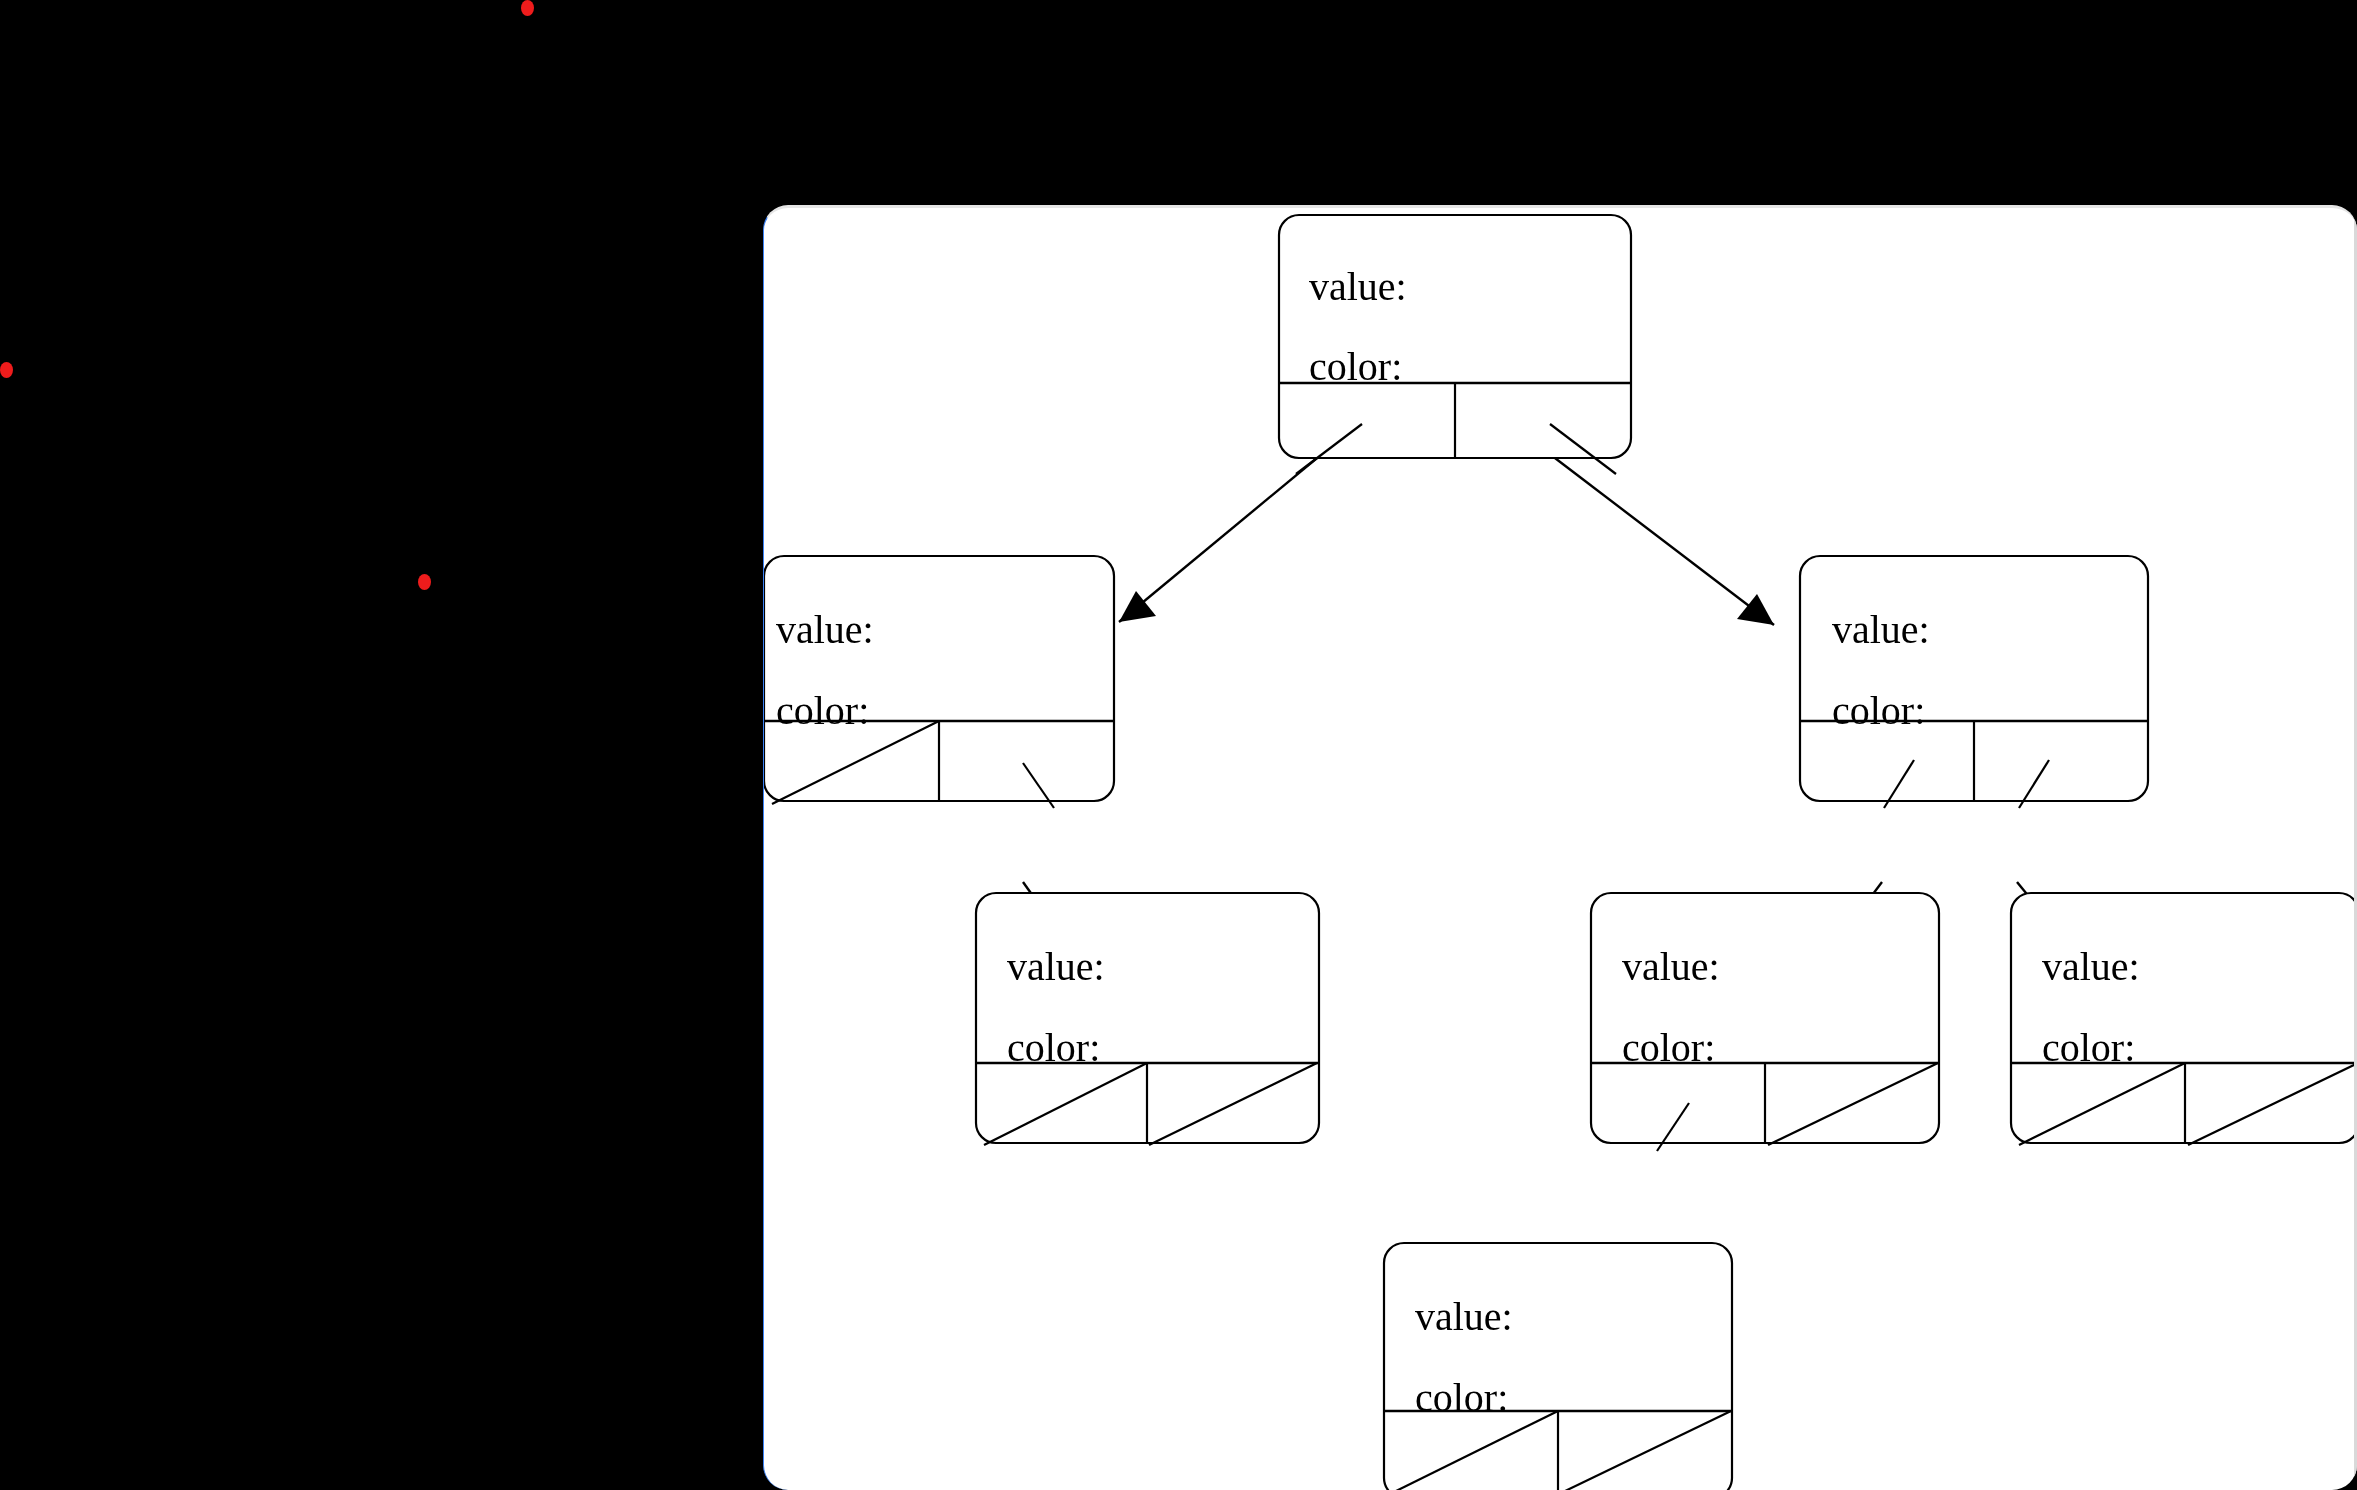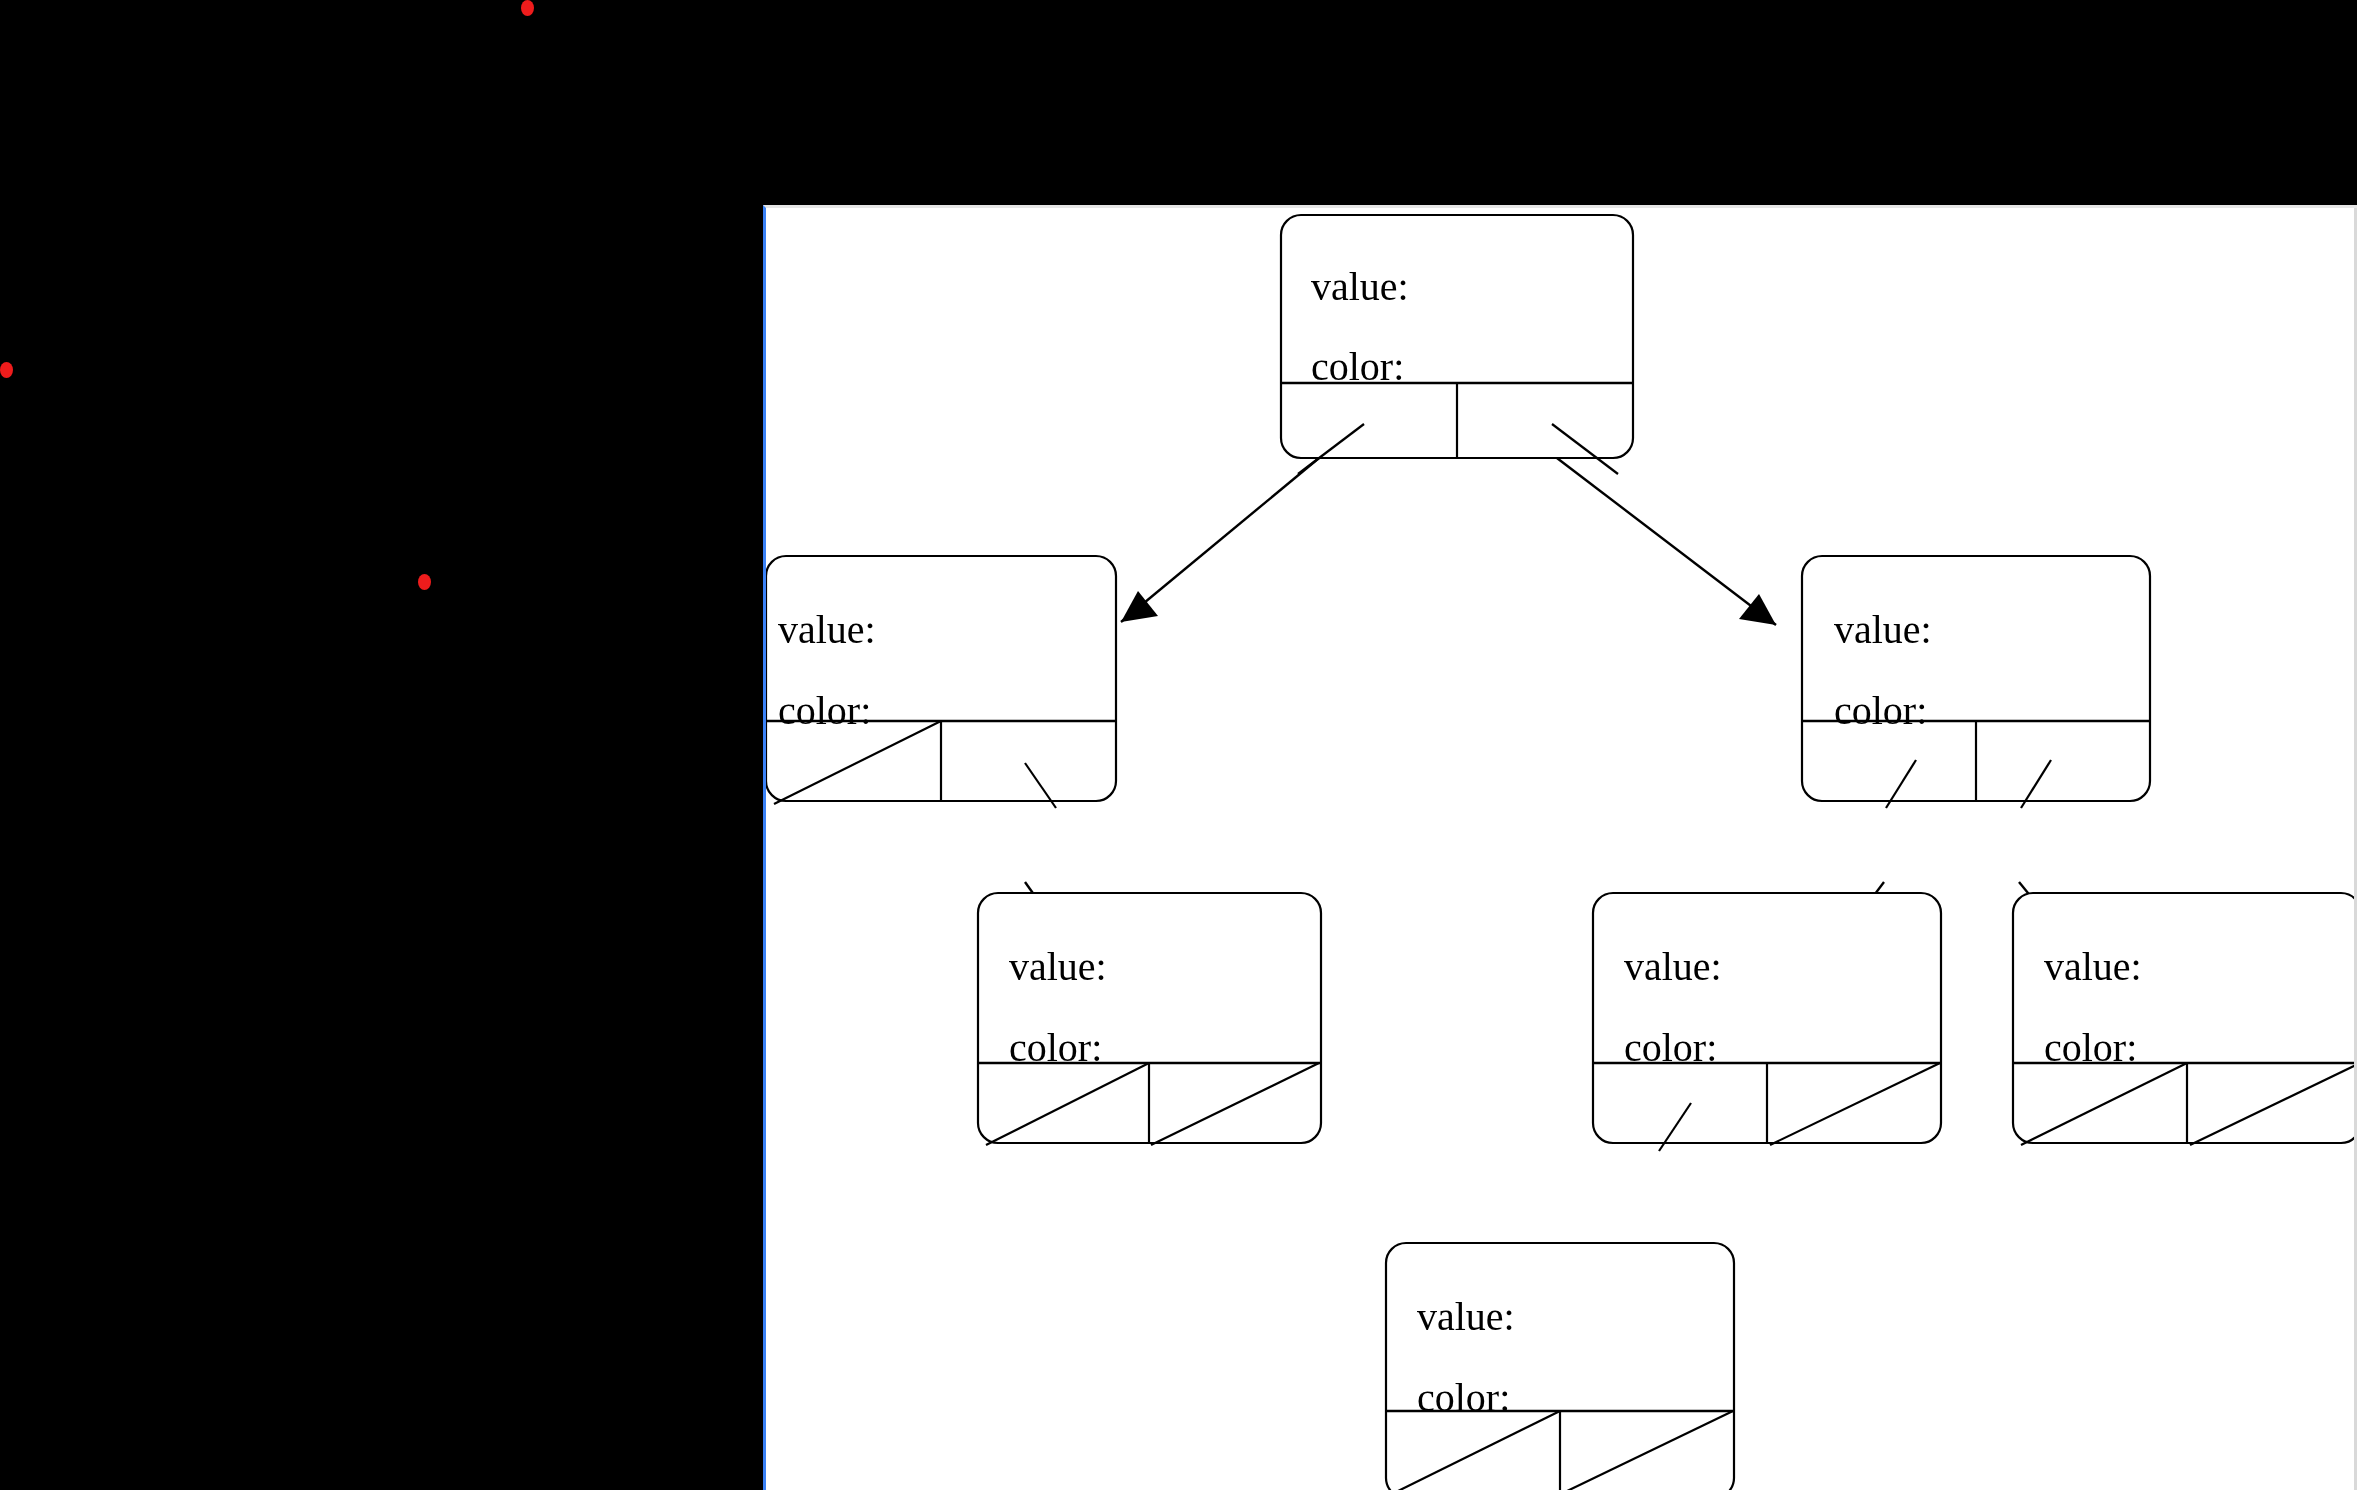--- a/index.html
+++ b/index.html
@@ -29,23 +29,24 @@
   }
   
   #diagram-panel {
     position: absolute;
     left: 763px;
     top: 205px;
     width: 1594px;
     height: 1285px;
     background: #ffffff;
     border-top: 3px solid #e6e6e6;
-    border-left: 3px solid #3b82f6;
+    border-left: 1px solid #3b82f6;
     box-sizing: border-box;
     overflow: hidden;
+    border-radius: 25px;
   }
   #diagram-panel::after {
     content: "";
     position: absolute;
     right: 0;
     top: 0;
     bottom: 0;
     width: 3px;
     background: #d9d9d9;
   }

